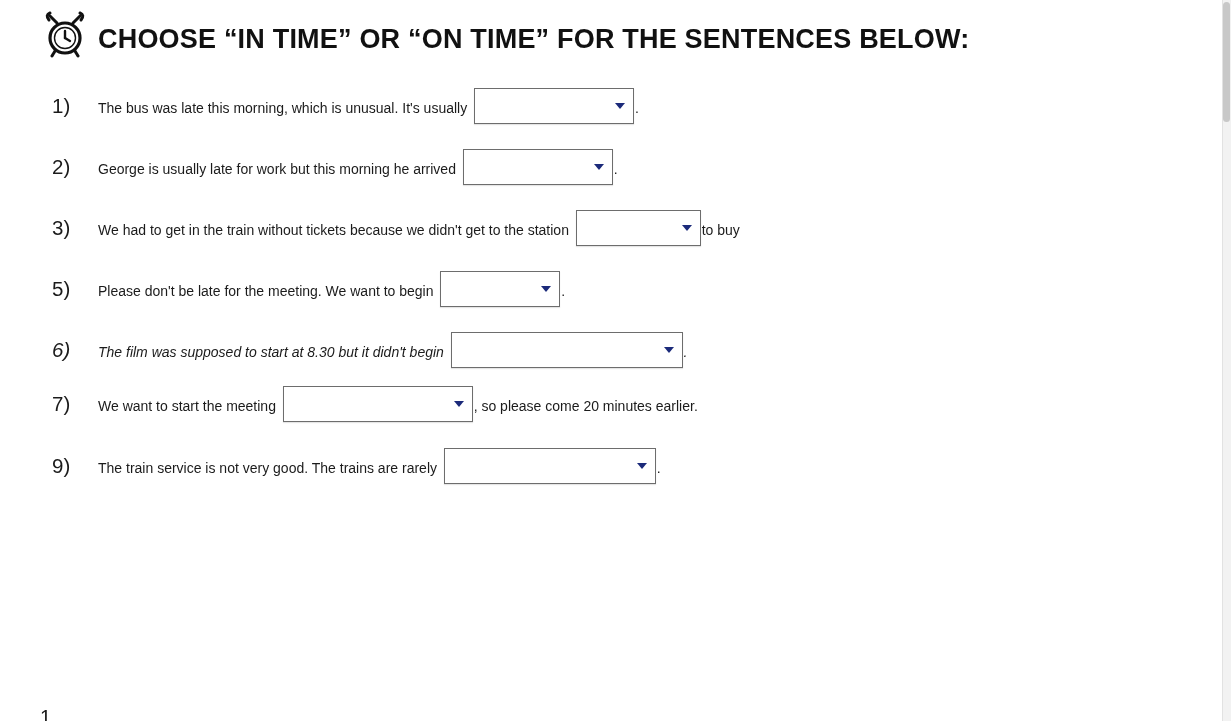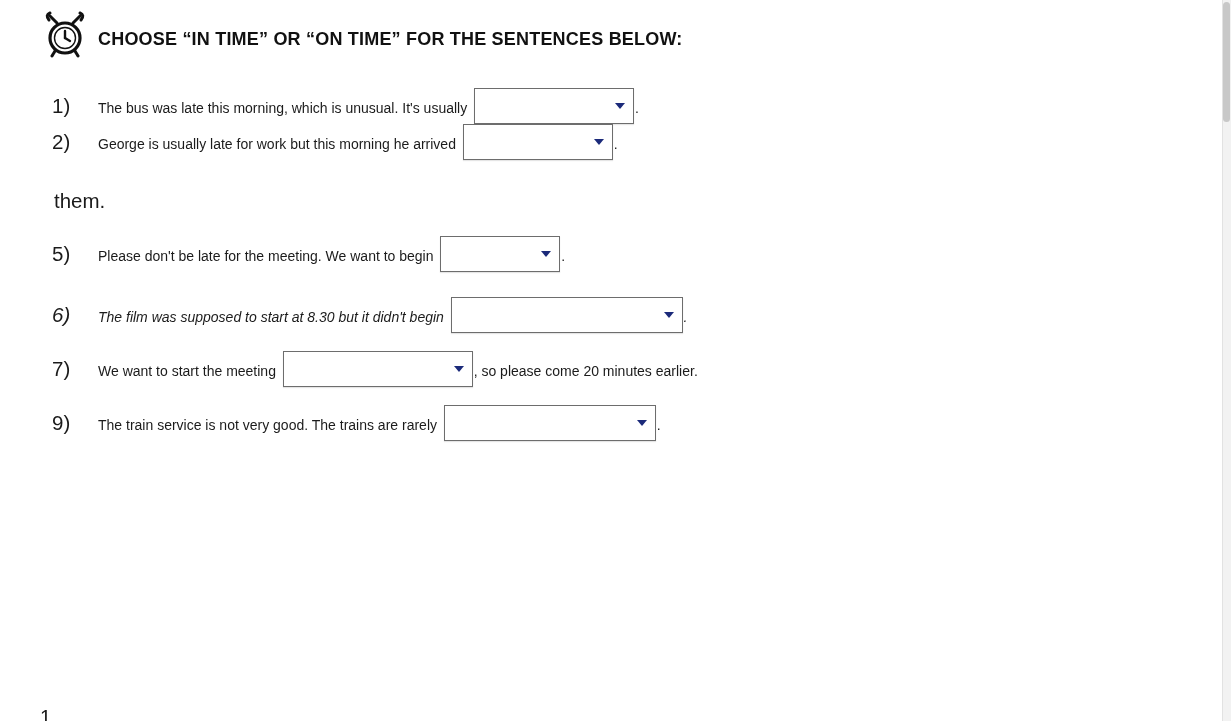--- a/index.html
+++ b/index.html
@@ -32,21 +32,21 @@
     padding: 14px 0 0 40px;
   }
   .alarm-icon {
     width: 50px;
     height: 50px;
     flex: 0 0 50px;
     position: relative;
     top: -4px;
   }
   .heading-text {
-    font-size: 18px;
+    font-size: 27px;
     font-weight: bold;
     letter-spacing: 0.2px;
     color: #111111;
     white-space: nowrap;
   }
 
   
   .questions {
     padding: 18px 0 0 0;
   }
@@ -62,34 +62,34 @@
   }
   .q-num {
     display: inline-block;
     width: 46px;
     font-size: 20.5px;
     color: #1b1b1b;
   }
   .q-text { font-size: 14px; }
 
   .q1 { margin-top: 8px; }
-  .q2 { }
+  .q2 { margin-top: 25px; }
   .q3 { margin-top: 25px; }
   .q3-cont {
     padding-left: 54px;
     margin-top: 27px;
     font-size: 20.5px;
     white-space: nowrap;
   }
   .q4 { margin-top: 27px; }
   .q5 { margin-top: 25px; }
   .q6 { margin-top: 25px; font-style: italic; }
   .q7 { margin-top: 18px; }
   .q8 { margin-top: 25px; }
-  .q9 { margin-top: 18px; }
+  .q9 { margin-top: 26px; }
 
   
   .dd {
     display: inline-block;
     vertical-align: middle;
     position: relative;
     height: 36px;
     border: 1px solid #6d6d6d;
     background: #ffffff;
     box-shadow: 0 1px 1px rgba(0,0,0,0.10);
@@ -193,21 +193,27 @@
     </div>
 
     <div class="q q2">
       <span class="q-num">2)</span><span class="q-text">George is usually late for work but this morning he arrived</span>
       <span class="dd w-150">
         <span class="val"></span>
         <span class="arrow"></span>
       </span><span class="q-text">.</span>
     </div>
 
-    <div class="q3-cont">them.</div>
+    <div class="q q3">
+      <span class="q-num">3)</span><span class="q-text">We had to get in the train without tickets because we didn't get to the station</span>
+      <span class="dd w-125">
+        <span class="val"></span>
+        <span class="arrow"></span>
+      </span><span class="q-text">to buy</span>
+    </div>
 
 
     <div class="q q5">
       <span class="q-num">5)</span><span class="q-text">Please don't be late for the meeting. We want to begin</span>
       <span class="dd w-120">
         <span class="val"></span>
         <span class="arrow"></span>
       </span><span class="q-text">.</span>
     </div>
 

